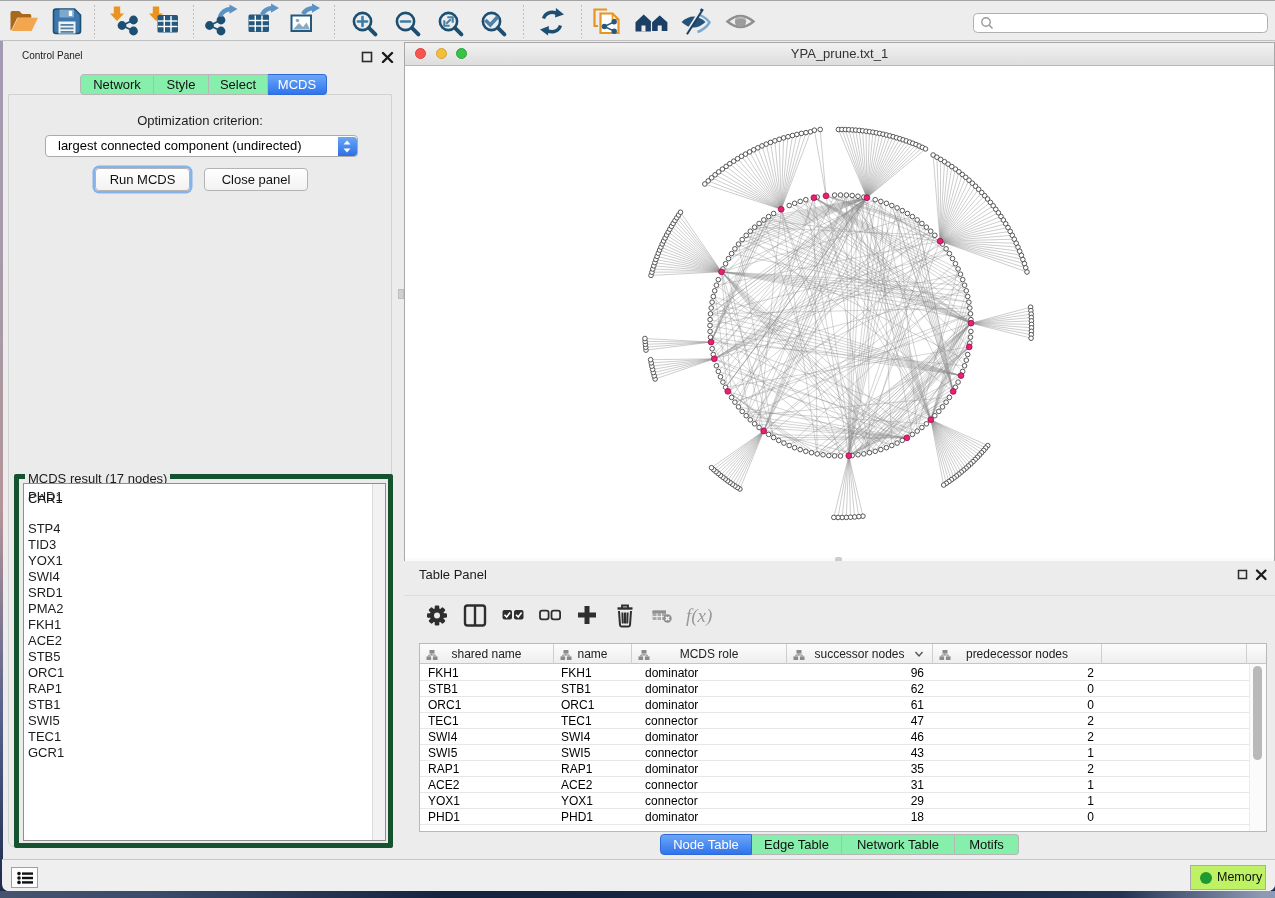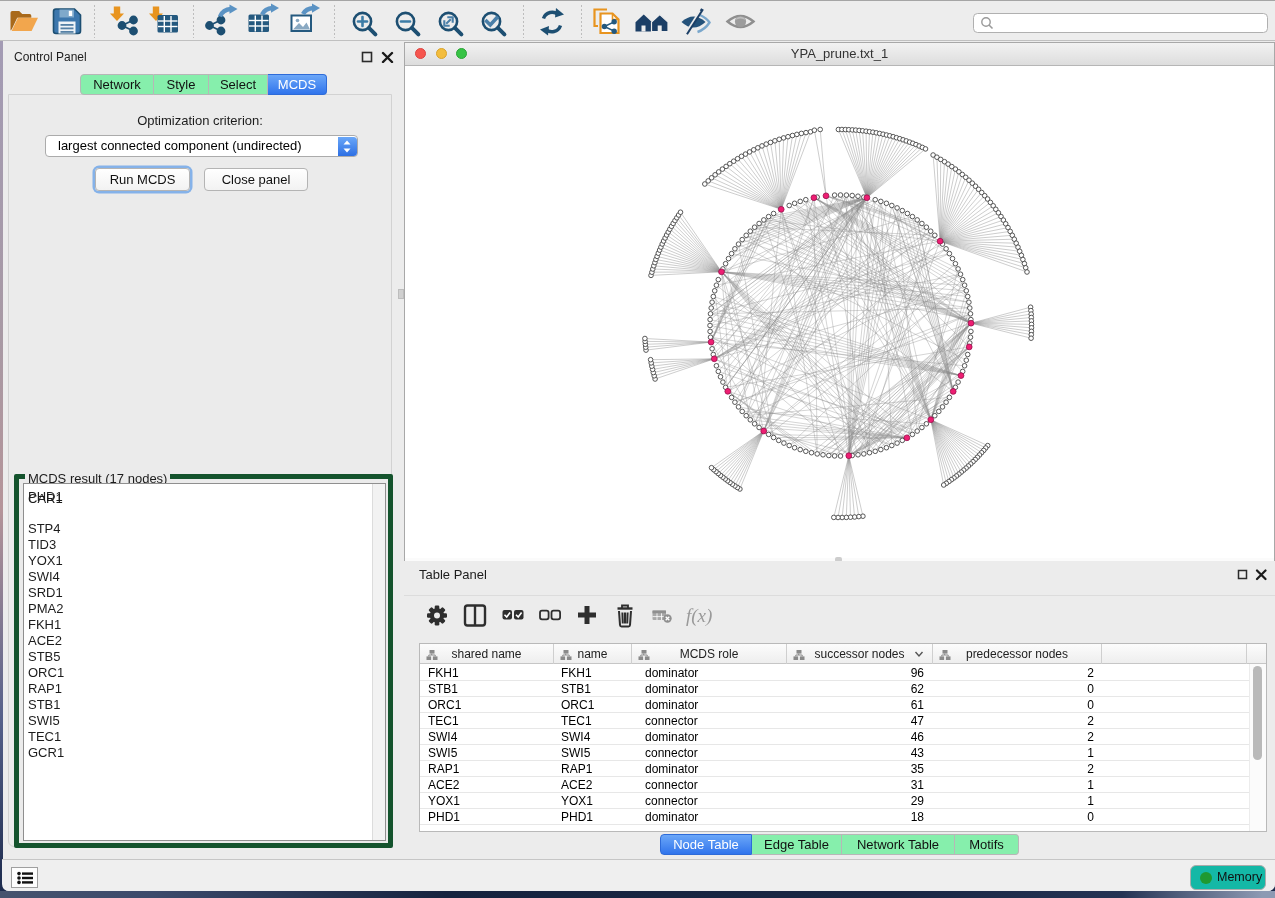--- a/index.html
+++ b/index.html
@@ -168,21 +168,21 @@
       <circle cx="986" cy="21" r="4.2" fill="none" stroke="#9a9a9a" stroke-width="1.4"></circle>
       <line x1="989" y1="24" x2="992.5" y2="27.5" stroke="#9a9a9a" stroke-width="1.6"></line>
     </svg>
     <div class="tbsep" style="left:94px"></div>
     <div class="tbsep" style="left:193px"></div>
     <div class="tbsep" style="left:334px"></div>
     <div class="tbsep" style="left:523px"></div>
     <div class="tbsep" style="left:581px"></div>
   </div>
 <div id="cp" class="abs">
-    <div class="abs" style="left:10px;top:8px;font-size:12px">Control Panel</div>
+    <div class="abs" style="left:18px;top:8px;font-size:10px">Control Panel</div>
     <svg class="abs" style="left:357px;top:9px" width="34" height="12">
       <rect x="1.5" y="1.5" width="9" height="9" fill="none" stroke="#2b2b2b" stroke-width="1.6"></rect>
       <path d="M22 2 L31 11 M31 2 L22 11" stroke="#1a1a1a" stroke-width="2.4" stroke-linecap="round"></path>
     </svg>
     <div id="cp-pane"></div>
     <div class="tabs" style="left:76px;top:32px">
       <div class="tab  first" style="width:72px">Network</div>
       <div class="tab  " style="width:54px">Style</div>
       <div class="tab  " style="width:58px">Select</div>
       <div class="tab sel last" style="width:58px">MCDS</div>
@@ -734,18 +734,18 @@
         <g fill="#111">
           <circle cx="2" cy="2.6" r="1.8"></circle>
           <circle cx="2" cy="7" r="1.8"></circle>
           <circle cx="2" cy="11.4" r="1.8"></circle>
           <rect x="5" y="1.4" width="11" height="2.4"></rect>
           <rect x="5" y="5.8" width="11" height="2.4"></rect>
           <rect x="5" y="10.2" width="11" height="2.4"></rect>
         </g>
       </svg>
     </div>
-    <div class="abs" style="left:1188px;top:5px;width:76px;height:25px;background:#14b8a6;border:1px solid #ababab;box-sizing:border-box;border-radius:6px;">
+    <div class="abs" style="left:1188px;top:5px;width:76px;height:25px;background:#bef264;border:1px solid #ababab;box-sizing:border-box;border-radius:0;">
       <div style="position:absolute;left:9px;top:6px;width:12px;height:12px;border-radius:50%;background:#1f9931;"></div>
       <div style="position:absolute;left:26px;top:0;line-height:23px;font-size:12.5px;color:#111;">Memory</div>
     </div>
   </div>
 <div class="abs" style="left:398px;top:289px;width:4px;height:8px;background:#d0d0d0;border:0.5px solid #bdbdbd;"></div>
 
 </body></html>

